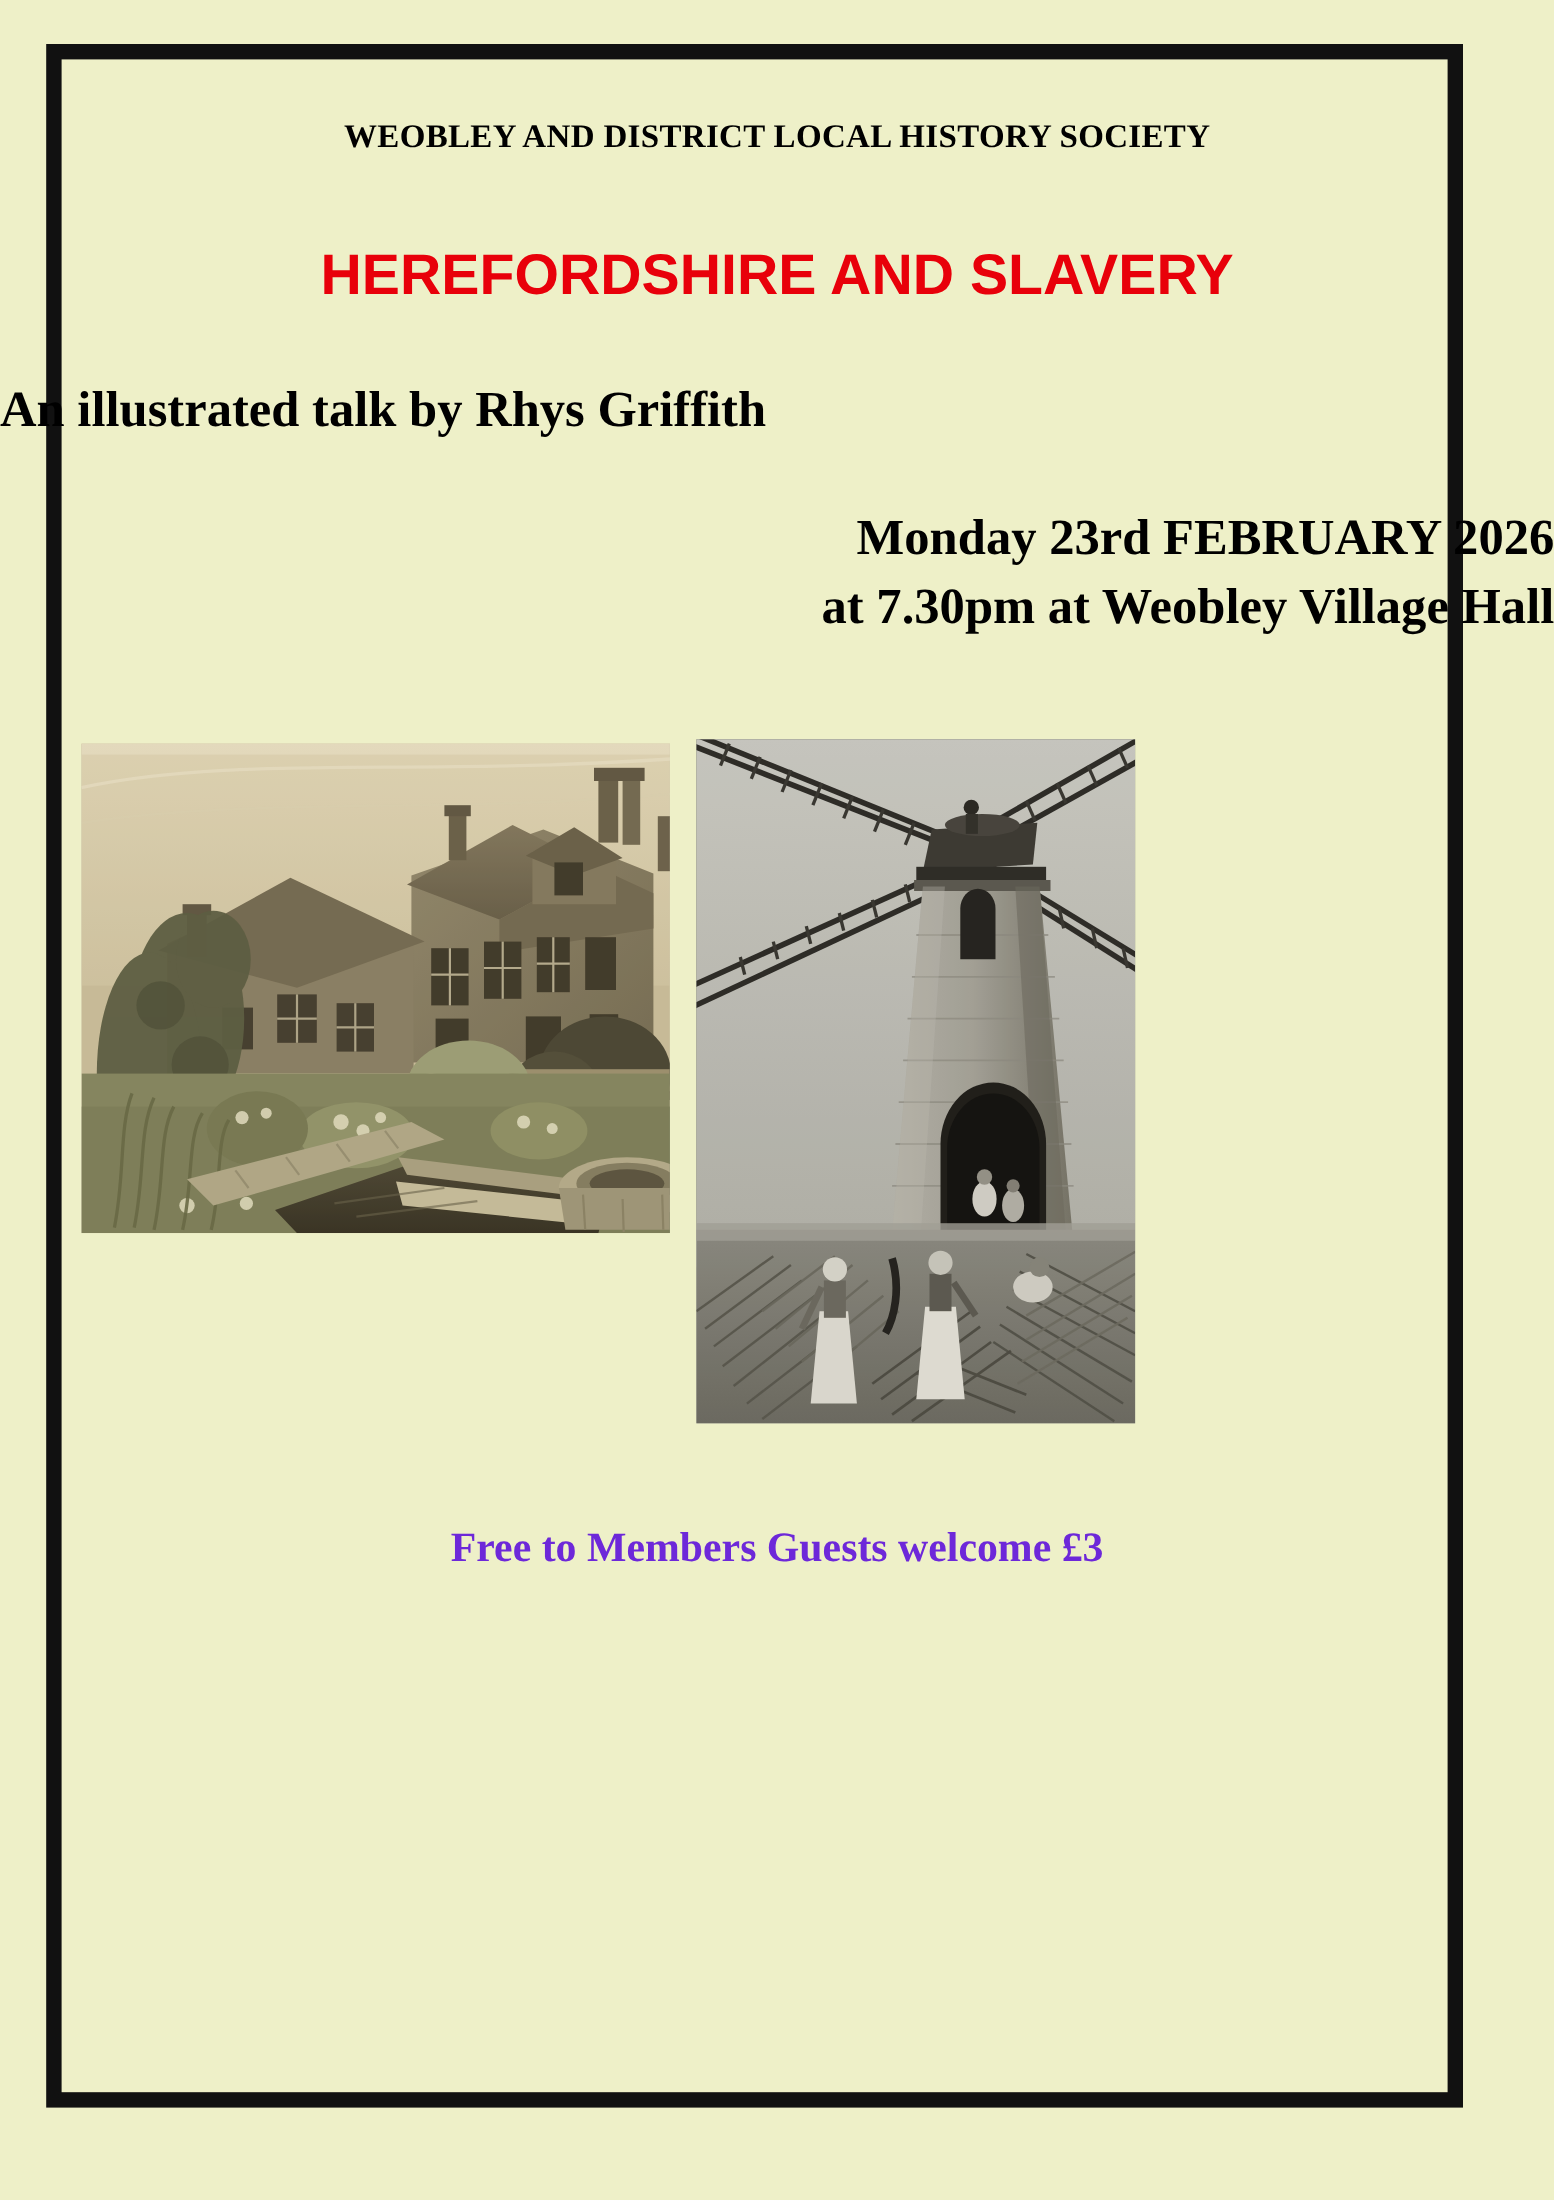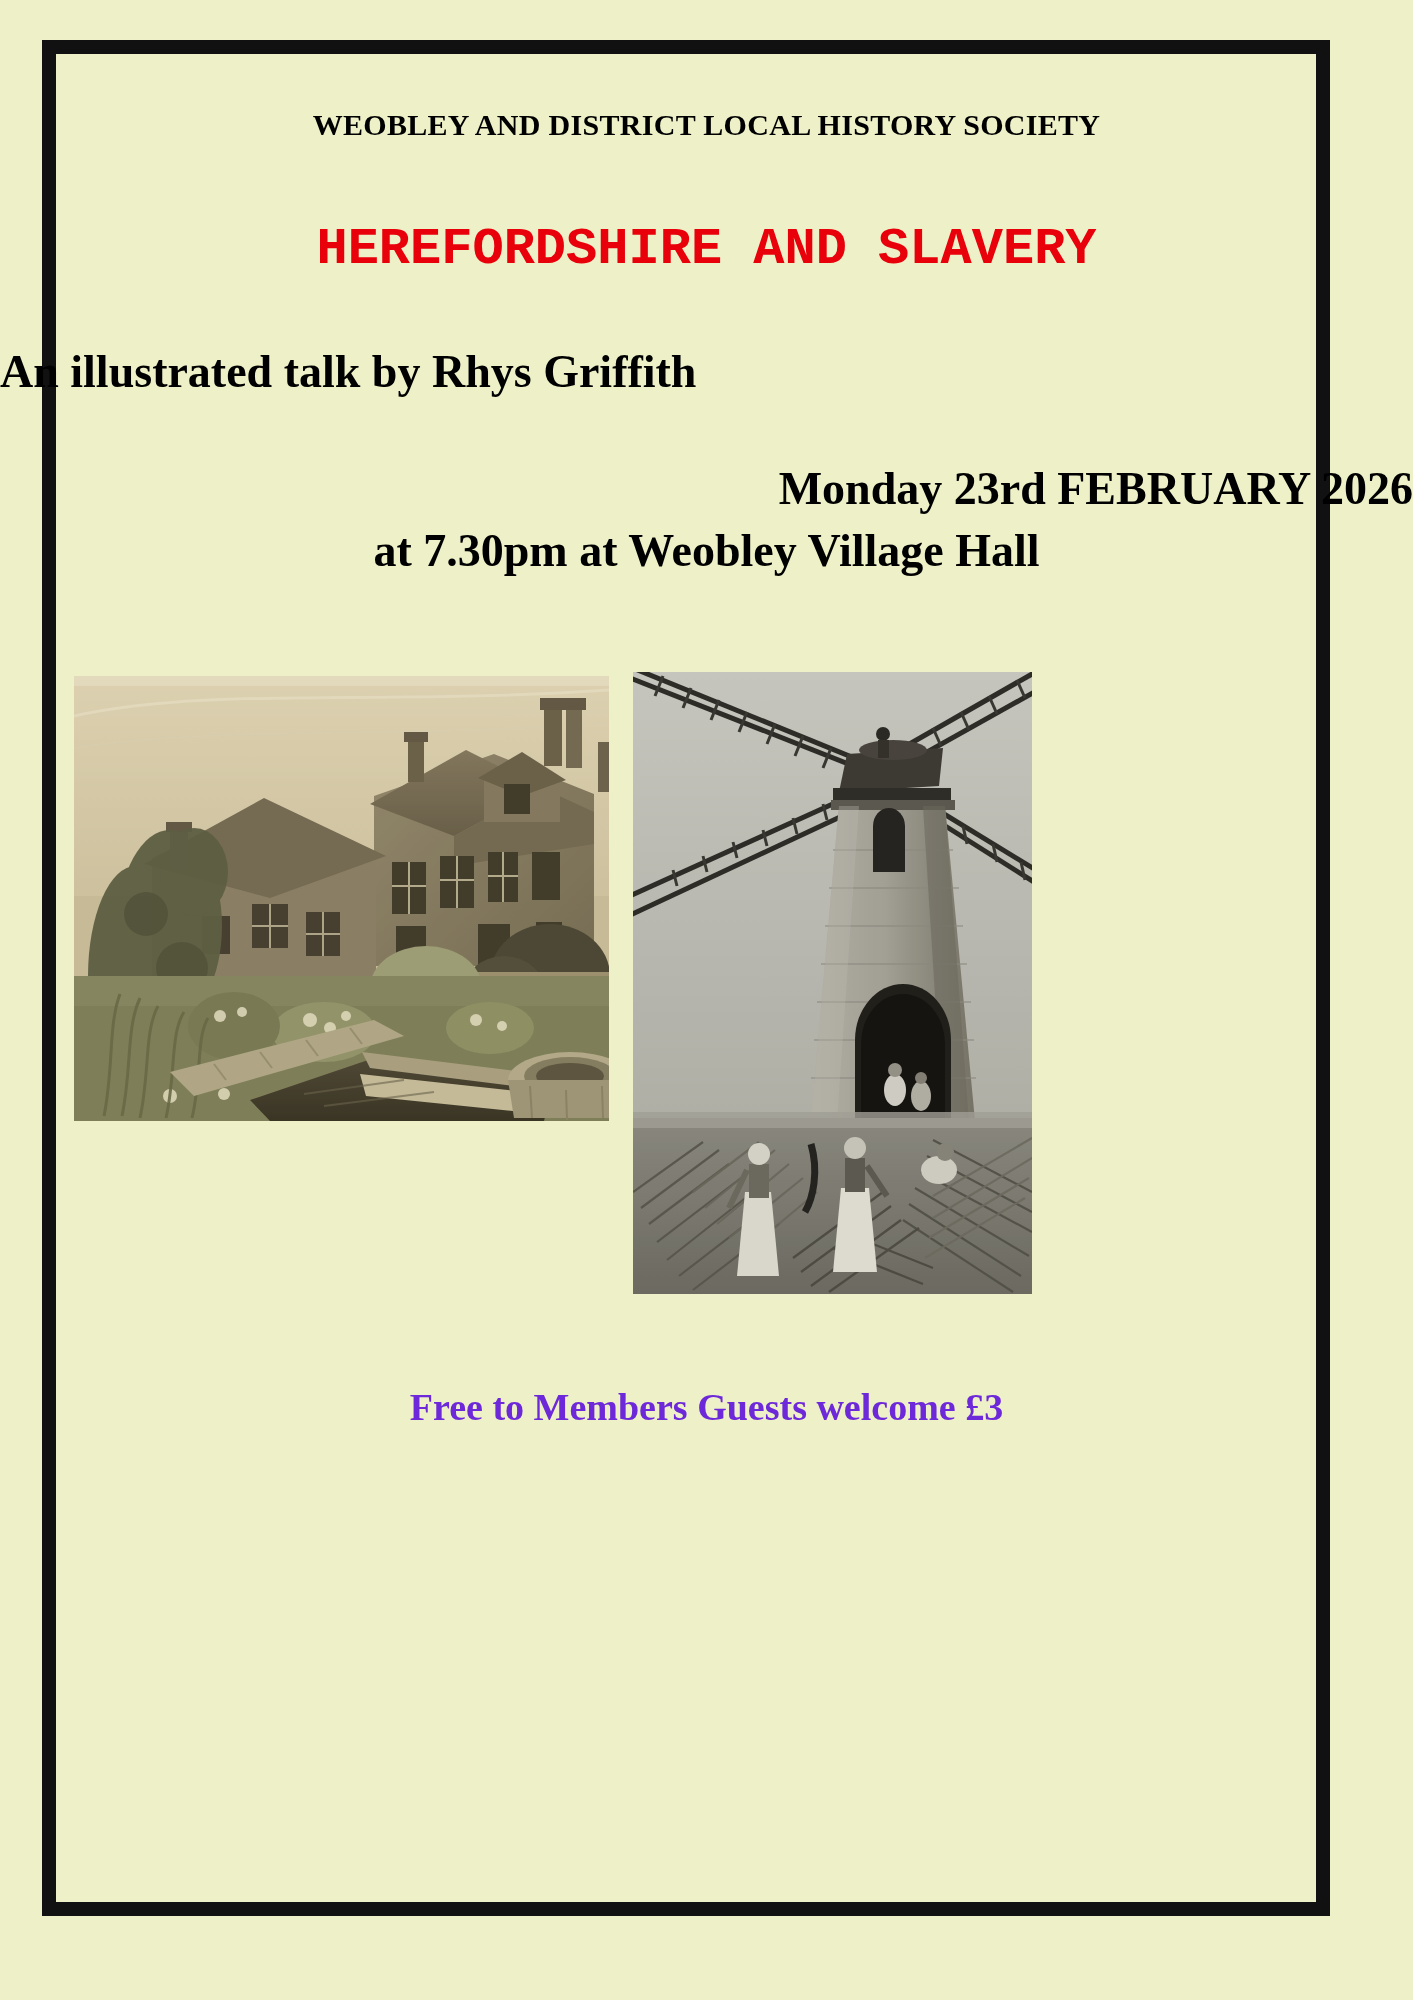--- a/index.html
+++ b/index.html
@@ -44,21 +44,21 @@
   }
   .talk-title {
     position: absolute;
     left: 0;
     top: 220px;
     width: 100%;
     text-align: center;
     font-size: 52px;
     font-weight: bold;
     color: #e8000a;
-    font-family: Liberation Mono, monospace;
+    font-family: Liberation Sans, sans-serif;
   }
   .subtitle {
     position: absolute;
     left: 0;
     top: 345px;
     width: 100%;
     text-align: left;
     font-size: 46px;
     font-weight: bold;
     color: #000000;
@@ -71,21 +71,21 @@
     text-align: right;
     font-size: 46px;
     font-weight: bold;
     color: #000000;
   }
   .time-line {
     position: absolute;
     left: 0;
     top: 524px;
     width: 100%;
-    text-align: center;
+    text-align: right;
     font-size: 46px;
     font-weight: bold;
     color: #000000;
   }
   .footer-line {
     position: absolute;
     left: 0;
     top: 1385px;
     width: 100%;
     text-align: center;

